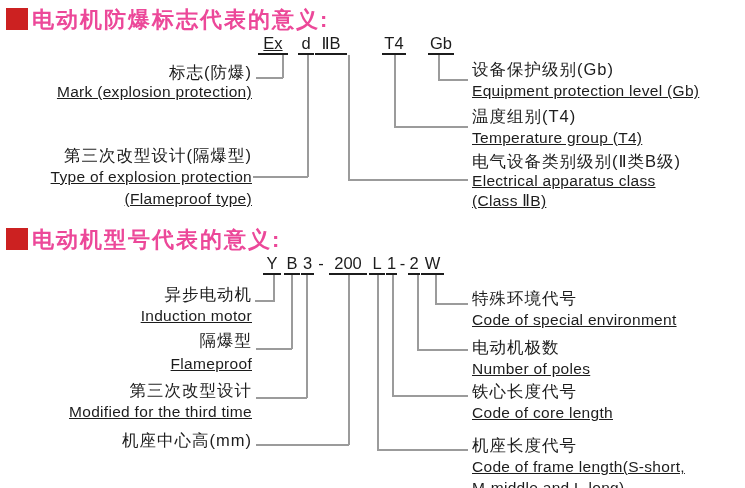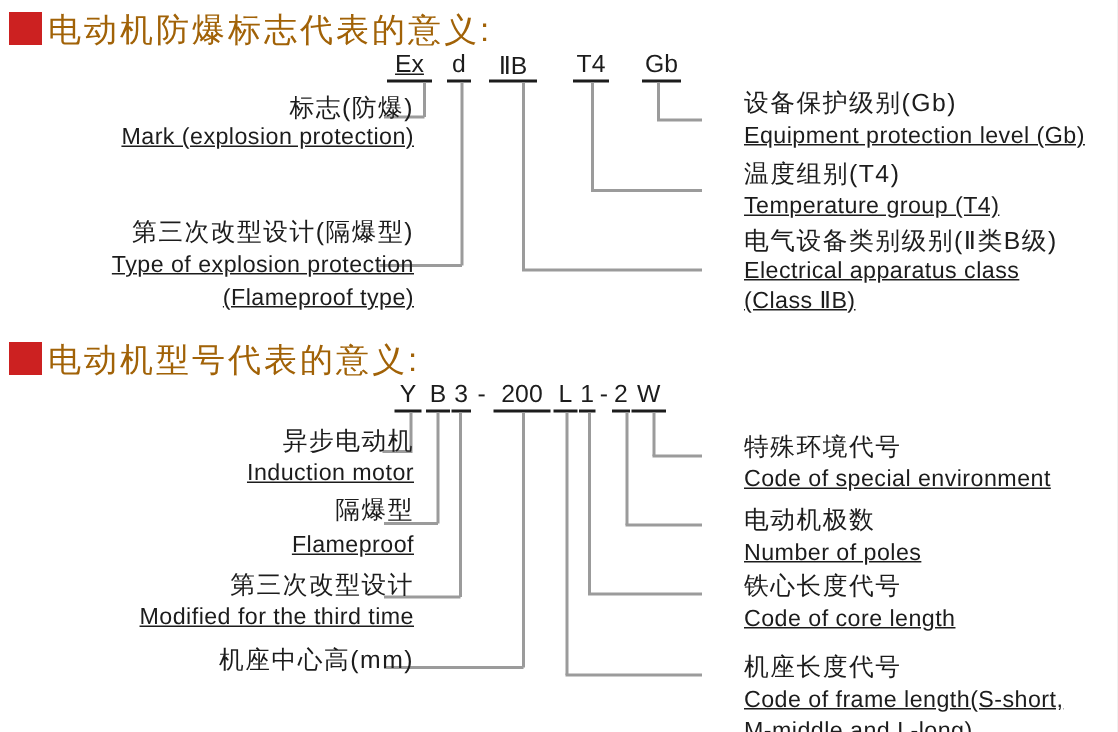--- a/index.html
+++ b/index.html
@@ -2,45 +2,45 @@
 <html><head>
 <meta charset="utf-8">
 <style>
   html,body{margin:0;padding:0;background:#e8e8e8;}
   #screen{
     position:relative;width:745px;height:488px;background:#ffffff;
     font-family:"Liberation Sans","DejaVu Sans",sans-serif;
     color:#1c1c1c;overflow:hidden;
   }
   .red-sq{position:absolute;width:22px;height:22px;}
-  .sec-title{position:absolute;font-size:22px;font-weight:normal;letter-spacing:2px;color:#a16207;white-space:nowrap;}
+  .sec-title{position:absolute;font-size:22px;font-weight:bold;letter-spacing:2px;color:#ec4899;white-space:nowrap;}
   .code-token{
     position:absolute;height:19px;font-size:16.5px;font-weight:normal;
     text-align:center;border-bottom:2px solid #1c1c1c;color:#1c1c1c;white-space:nowrap;
   }
   .code-token.no-underline{border-bottom:none;}
   .vline{position:absolute;width:1.5px;background:#9b9b9b;}
   .hline{position:absolute;height:1.5px;background:#9b9b9b;}
-  .label{position:absolute;white-space:nowrap;margin-left:24px;}
+  .label{position:absolute;white-space:nowrap;}
   .label.left{left:0;width:252px;text-align:right;}
   .label.right{left:472px;width:272px;text-align:left;}
   .cn{display:block;font-size:16.5px;letter-spacing:1px;line-height:inherit;}
   .en{display:block;font-size:15.5px;letter-spacing:0.3px;line-height:inherit;text-decoration:underline;}
 </style>
 </head>
 <body>
 
 <div id="screen">
 
   <div class="red-sq" style="left:6px;top:8px;background:#cc2121;"></div>
   <div class="sec-title" style="left:32px;top:5px;">电动机防爆标志代表的意义:</div>
 
   <div class="code-token" style="left:258px;top:34px;width:30px;text-decoration:underline;">Ex</div>
   <div class="code-token" style="left:298px;top:34px;width:16px;">d</div>
-  <div class="code-token" style="left:326px;top:34px;width:32px;">ⅡB</div>
+  <div class="code-token" style="left:315px;top:34px;width:32px;">ⅡB</div>
   <div class="code-token" style="left:382px;top:34px;width:24px;">T4</div>
   <div class="code-token" style="left:428px;top:34px;width:26px;">Gb</div>
 
   <div class="vline" style="left:282px;top:55px;height:23px;"></div>
   <div class="hline" style="left:256px;top:77px;width:27px;"></div>
 
   <div class="vline" style="left:307px;top:55px;height:122px;"></div>
   <div class="hline" style="left:253px;top:176px;width:55px;"></div>
 
   <div class="vline" style="left:348px;top:55px;height:125px;"></div>

